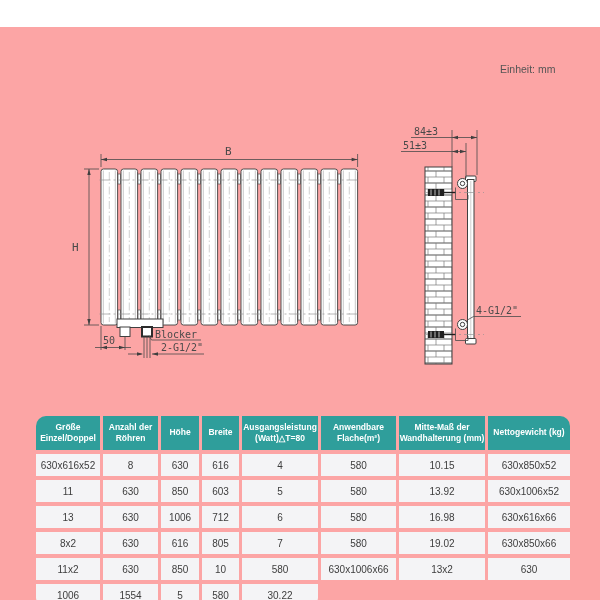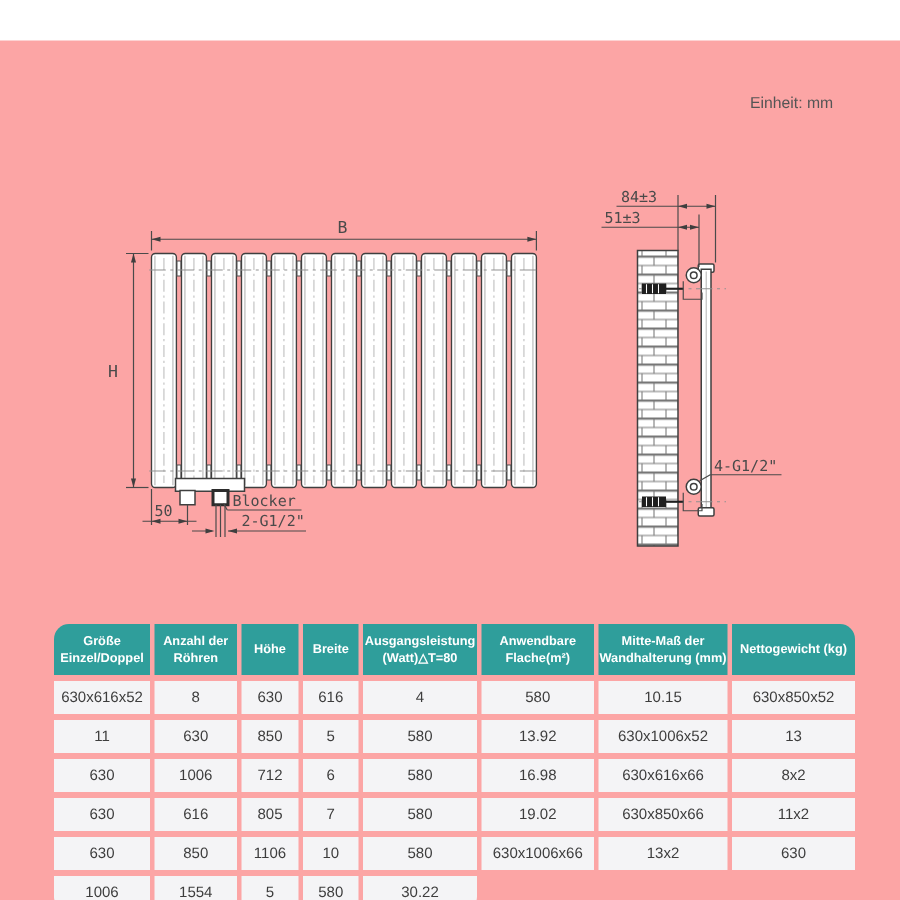--- a/index.html
+++ b/index.html
@@ -265,20 +265,21 @@
     <div class="td">630</div>
     <div class="td">616</div>
     <div class="td">4</div>
     <div class="td">580</div>
     <div class="td">10.15</div>
 
     <div class="td">630x850x52</div>
     <div class="td">11</div>
     <div class="td">630</div>
     <div class="td">850</div>
+    <div class="td">603</div>
     <div class="td">5</div>
     <div class="td">580</div>
     <div class="td">13.92</div>
 
     <div class="td">630x1006x52</div>
     <div class="td">13</div>
     <div class="td">630</div>
     <div class="td">1006</div>
     <div class="td">712</div>
     <div class="td">6</div>
@@ -291,21 +292,20 @@
     <div class="td">616</div>
     <div class="td">805</div>
     <div class="td">7</div>
     <div class="td">580</div>
     <div class="td">19.02</div>
 
     <div class="td">630x850x66</div>
     <div class="td">11x2</div>
     <div class="td">630</div>
     <div class="td">850</div>
-    <div class="td">1106</div>
     <div class="td">10</div>
     <div class="td">580</div>
 
     <div class="td">630x1006x66</div>
     <div class="td">13x2</div>
     <div class="td">630</div>
     <div class="td">1006</div>
     <div class="td">1554</div>
     <div class="td">5</div>
     <div class="td">580</div>

